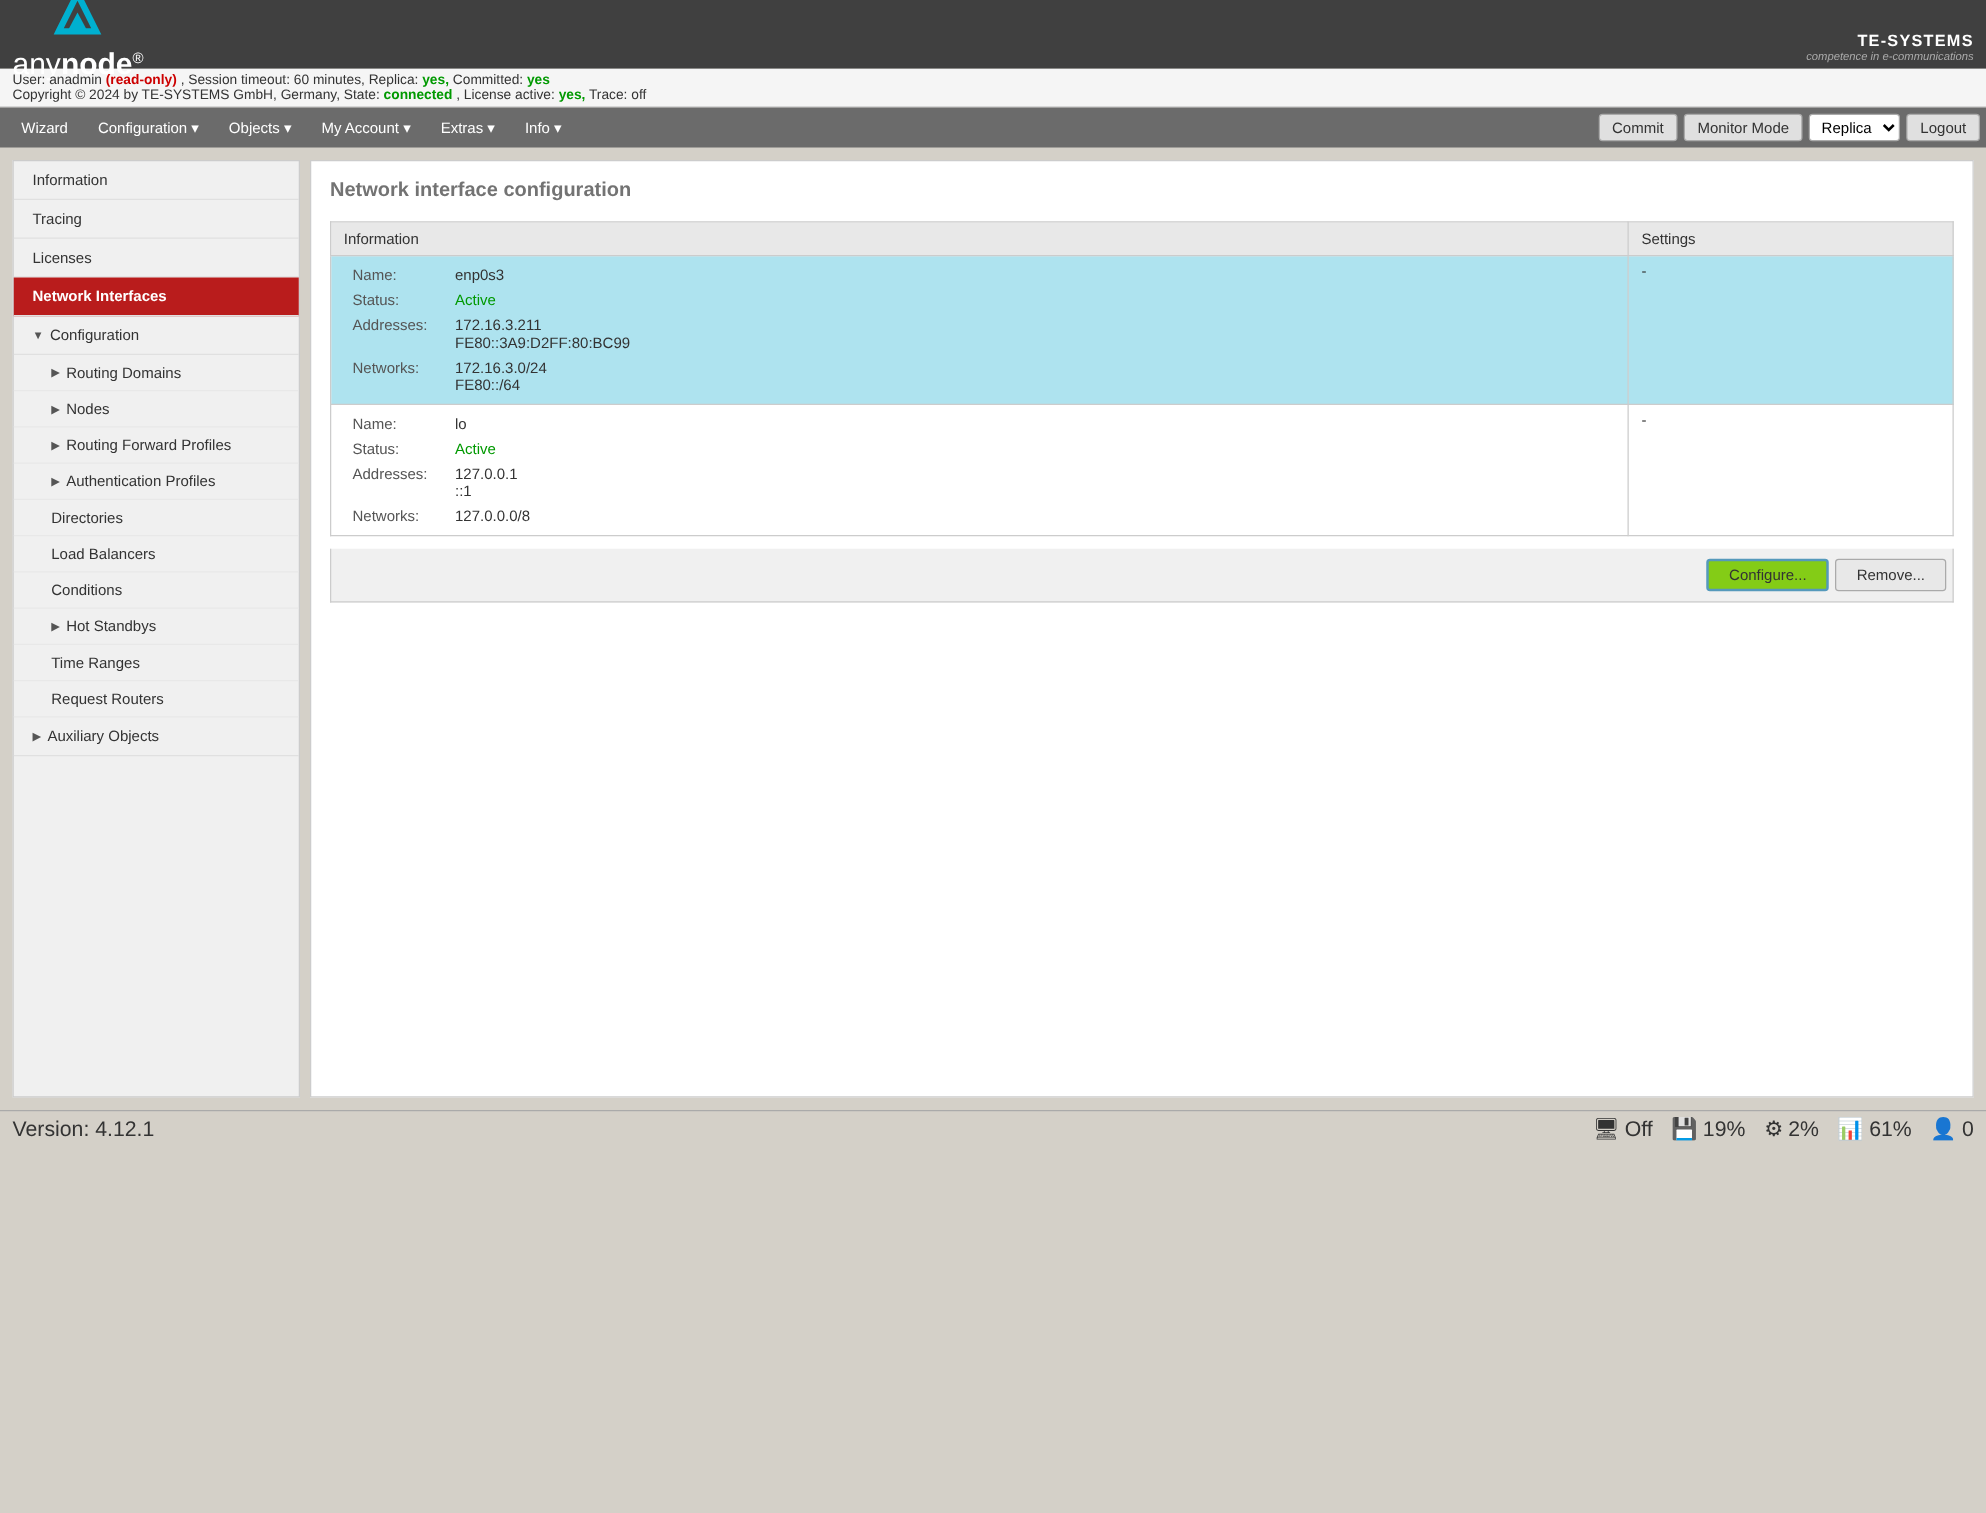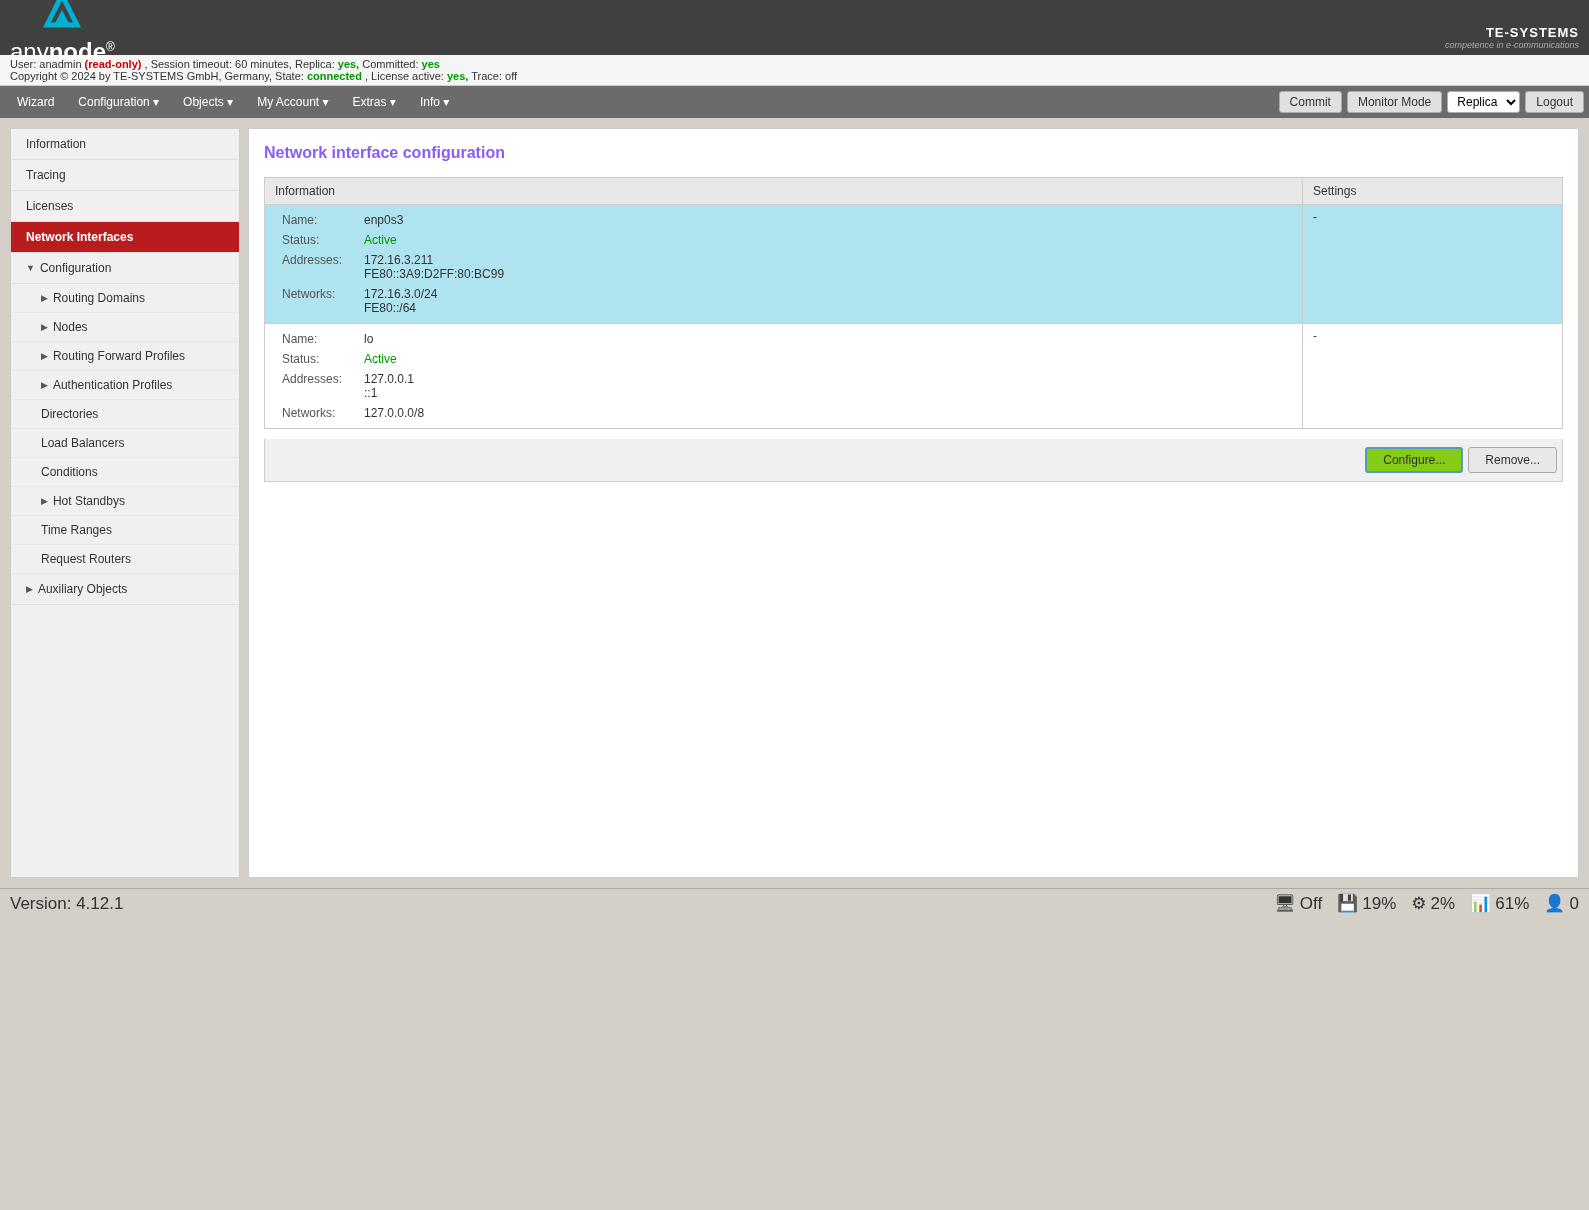--- a/index.html
+++ b/index.html
@@ -144,21 +144,21 @@
     }
 
     
     #content {
       flex: 1;
       background: white;
       border: 1px solid #ccc;
       padding: 15px;
     }
     #page-title {
-      color: #8b5cf6;
+      color: #737373;
       font-size: 16px;
       font-weight: bold;
       margin-bottom: 15px;
     }
 
     
     .data-table {
       width: 100%;
       border-collapse: collapse;
       border: 1px solid #ccc;

